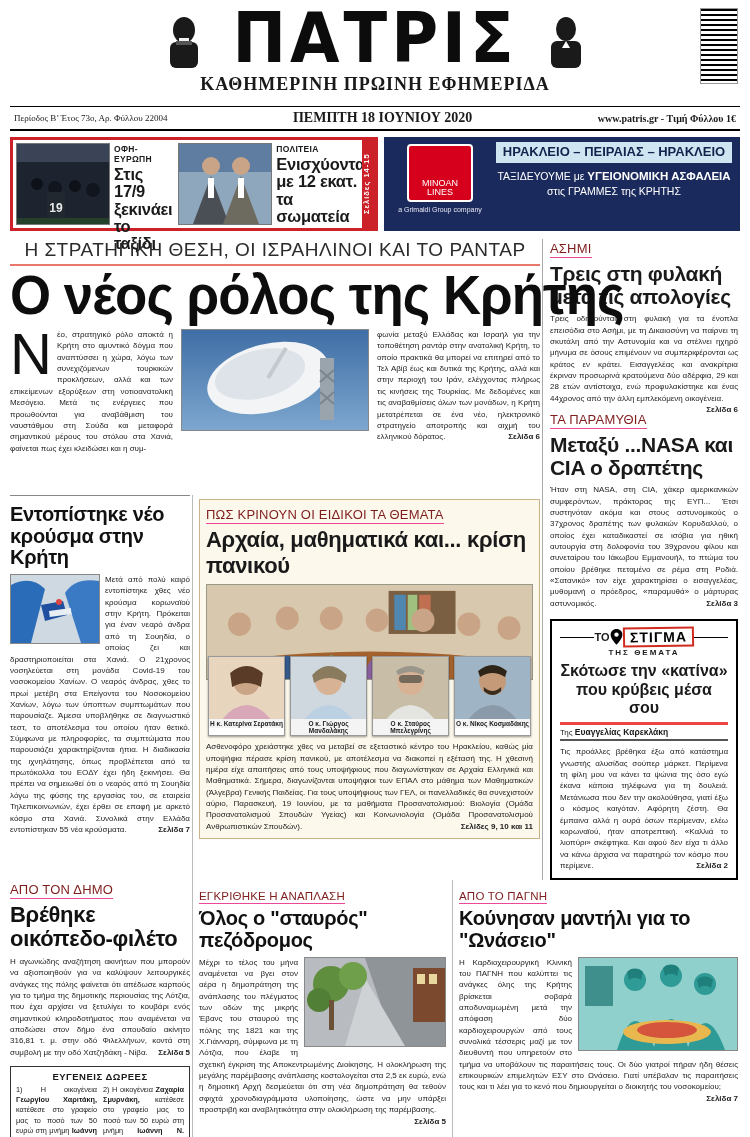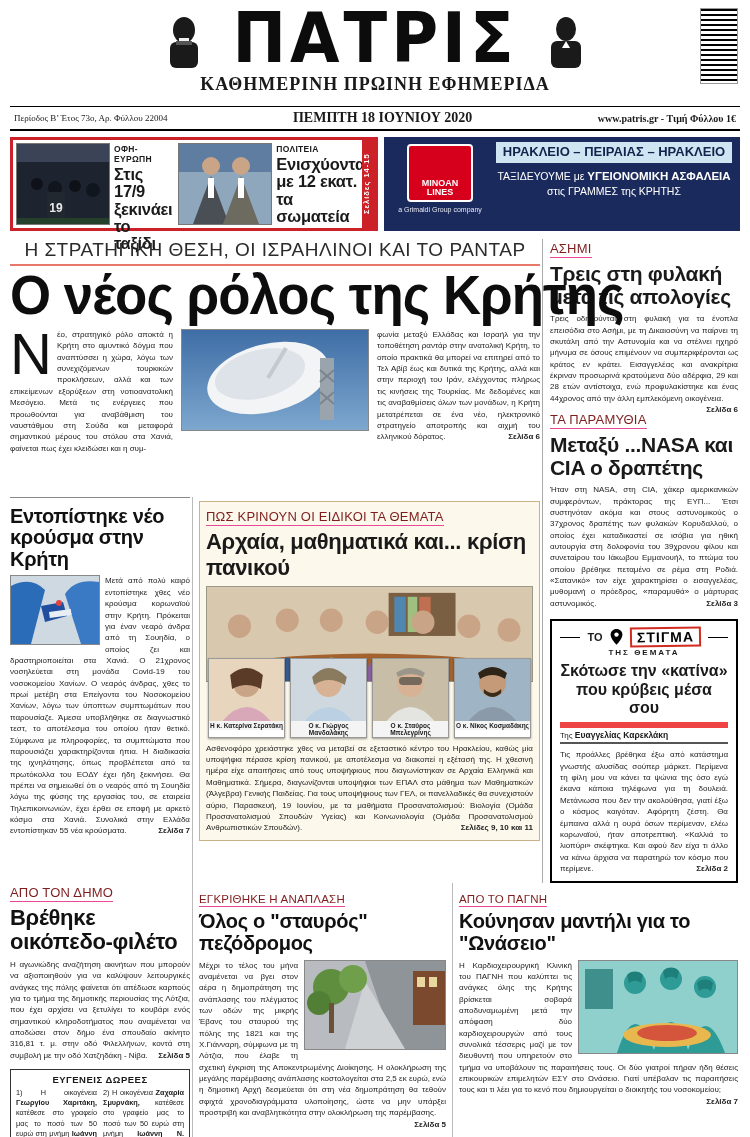--- a/index.html
+++ b/index.html
@@ -30,21 +30,21 @@
   .teaser{display:flex;gap:4px;padding:3px;width:50%;}
   .teaser .t-photo{width:92px;height:80px;border:1px solid #777;flex:none;}
   .t-kicker{font-size:8.5px;font-weight:bold;letter-spacing:.3px;margin-top:1px;}
   .t-head{font-size:16.5px;font-weight:800;line-height:1.05;margin-top:2px;letter-spacing:-.3px;}
   .pages-strip{writing-mode:vertical-rl;transform:rotate(180deg);background:#cc2128;color:#fff;
                font-size:7.5px;font-weight:bold;text-align:center;width:13px;flex:none;letter-spacing:1px;}
   .minoan{flex:1;background:#1b2a5c;display:flex;gap:8px;padding:5px 8px;box-sizing:border-box;color:#fff;}
   .minoan-left{width:96px;flex:none;text-align:center;}
   .minoan-logo{width:62px;height:54px;background:#d6001c;border:2px solid #fff;border-radius:4px;margin:2px auto 0;
                display:flex;align-items:flex-end;justify-content:center;}
-  .minoan-logo span{font-size:9px;font-weight:700;color:#fff;line-height:1;padding-bottom:3px;}
+  .minoan-logo span{font-size:9px;font-weight:400;color:#fff;line-height:1;padding-bottom:3px;}
   .minoan-company{font-size:7px;color:#e8e8f5;margin-top:4px;}
   .minoan-right{flex:1;display:flex;flex-direction:column;}
   .minoan-title{background:#cfe6f2;color:#14234d;font-weight:800;text-align:center;font-size:13px;
                 line-height:1.15;padding:3px 2px;}
   .minoan-lines{color:#fff;text-align:center;font-size:10.5px;margin-top:5px;line-height:1.4;}
   .minoan-lines b{font-size:11.5px;}
 
   
   .main{display:grid;grid-template-columns:180px 258px 88px 196px;column-gap:2px;margin-top:8px;}
   .lead-block{grid-column:1/4;grid-row:1;}
@@ -81,28 +81,28 @@
   .portraits{display:flex;gap:5px;margin-top:-28px;padding:0 2px;}
   .portrait{flex:1;background:#fff;border:1px solid #999;box-shadow:0 1px 2px rgba(0,0,0,.4);}
   .portrait .pp{height:62px;display:block;}
   .portrait .cap{font-size:6.5px;font-weight:bold;text-align:center;padding:1px 0;background:#f4f4f4;}
   .exams-body{margin-top:5px;}
 
   
   .rail-art{padding-bottom:6px;}
   .rail-head{font-size:21px;font-weight:800;line-height:1.1;letter-spacing:-.3px;margin:4px 0 5px;}
   .stigma-box{border:2px solid #000;padding:6px 8px 7px;margin-top:4px;}
-  .stigma-top{display:flex;align-items:center;gap:7px;justify-content:center;}
+  .stigma-top{display:flex;align-items:center;gap:0;justify-content:center;}
   .stigma-top .dash{flex:1;border-top:1px solid #000;}
   .stigma-to{font-weight:bold;font-size:11px;}
   .stigma-title{border:2px solid #d22c20;color:#000;font-weight:900;font-size:14px;padding:0 5px;
                 transform:rotate(-1deg);letter-spacing:1px;}
   .stigma-sub{text-align:center;font-size:8px;font-weight:bold;letter-spacing:2px;margin-top:1px;}
   .stigma-head{font-size:16px;font-weight:bold;text-align:center;line-height:1.15;margin:5px 0;}
-  .stigma-byline{border-top:6px solid #ef4444;border-bottom:2px solid #555;font-size:8px;
+  .stigma-byline{border-top:3px solid #ef4444;border-bottom:2px solid #555;font-size:8px;
                  padding:2px 0;margin-bottom:5px;}
   .stigma-byline b{font-size:8.5px;}
 
   
   .donations{border:1px solid #333;margin-top:8px;padding:4px 5px;}
   .don-title{text-align:center;font-weight:bold;font-size:9.5px;letter-spacing:.5px;margin-bottom:3px;}
   .don-cols{display:flex;gap:6px;}
   .don-item{flex:1;font-size:7.3px;line-height:1.4;text-align:justify;}
 </style>
 </head>

